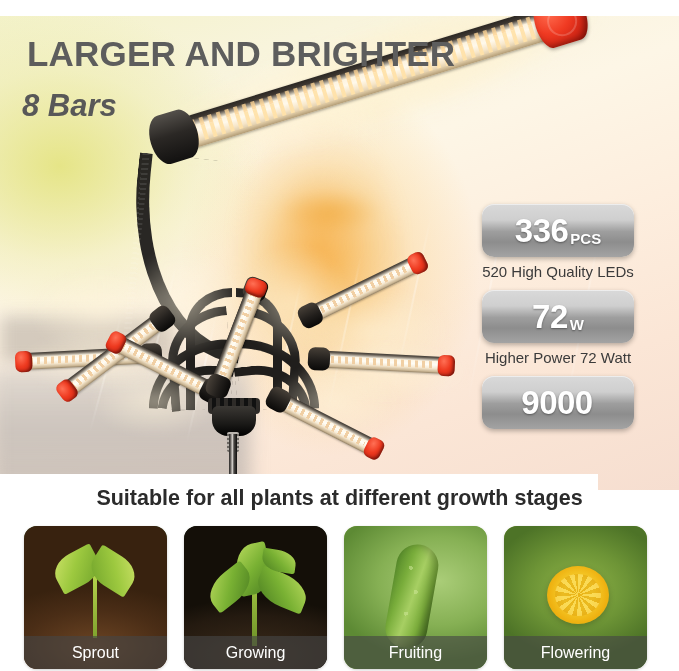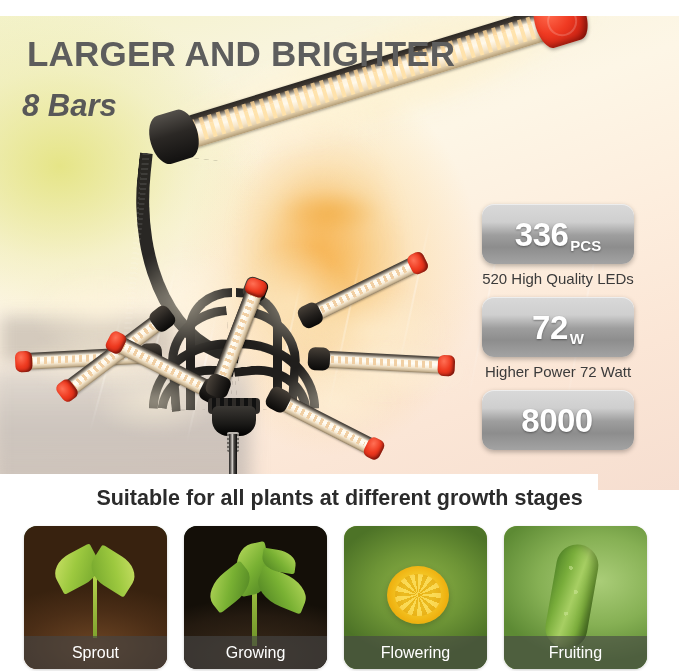--- a/index.html
+++ b/index.html
@@ -169,21 +169,21 @@
   .bar-glow {
     position:absolute; border-radius:50%;
     background: radial-gradient(ellipse at center, rgba(255,245,220,0.55) 0%, rgba(255,245,220,0) 72%);
     filter: blur(4px);
   }
 
   
   .badges { position: absolute; left: 437px; top: 188px; width: 242px; }
   .badge-block { margin-bottom: 10px; text-align: center; }
   .badge {
-    width: 152px; height: 60px; margin: 0 auto;
+    width: 152px; height: 53px; margin: 0 auto;
     border-radius: 12px;
     background: linear-gradient(180deg, #d9d9d9 0%, #cfcfcf 30%, #9e9e9e 52%, #8d8d8d 72%, #a3a3a3 100%);
     box-shadow: 0 2px 5px rgba(0,0,0,0.28), inset 0 1px 0 rgba(255,255,255,0.55);
     display: flex; align-items: center; justify-content: center;
     position: relative;
   }
   .badge-num {
     font-size: 33px; font-weight: 700; color: #ffffff;
     letter-spacing: -0.5px; line-height: 1;
     text-shadow: 0 1px 2px rgba(0,0,0,0.38);
@@ -393,21 +393,21 @@
       </div>
       <div class="badge-block">
         <div class="badge">
           <span class="badge-num">72</span>
           <span class="badge-unit">W</span>
         </div>
         <div class="badge-cap">Higher Power 72 Watt</div>
       </div>
       <div class="badge-block">
         <div class="badge">
-          <span class="badge-num">8000</span>
+          <span class="badge-num">9000</span>
           <span class="badge-unit"></span>
         </div>
       </div>
     </div>
   </div>
 
   <div class="bottom">
     <div class="bottom-title">Suitable for all plants at different growth stages</div>
     <div class="cards">
 
@@ -425,29 +425,29 @@
           <div class="gstem"></div>
           <div class="gleaf" style="left:52px; top:18px; width:34px; height:50px; transform:rotate(-12deg);"></div>
           <div class="gleaf" style="left:22px; top:46px; width:48px; height:30px; transform:rotate(-38deg);"></div>
           <div class="gleaf" style="left:72px; top:48px; width:52px; height:32px; transform:rotate(22deg) scaleX(-1);"></div>
           <div class="gleaf" style="left:78px; top:24px; width:34px; height:22px; transform:rotate(8deg) scaleX(-1);"></div>
         </div>
         <div class="card-label">Growing</div>
       </div>
 
       <div class="card">
+        <div class="art art-fruit">
+          <div class="cuke"></div>
+        </div>
+        <div class="card-label">Fruiting</div>
+      </div>
+
+      <div class="card">
         <div class="art art-flower">
           <div class="petals"></div>
         </div>
         <div class="card-label">Flowering</div>
       </div>
 
-      <div class="card">
-        <div class="art art-fruit">
-          <div class="cuke"></div>
-        </div>
-        <div class="card-label">Fruiting</div>
-      </div>
-
     </div>
   </div>
 
 </div>
 
 </body></html>

